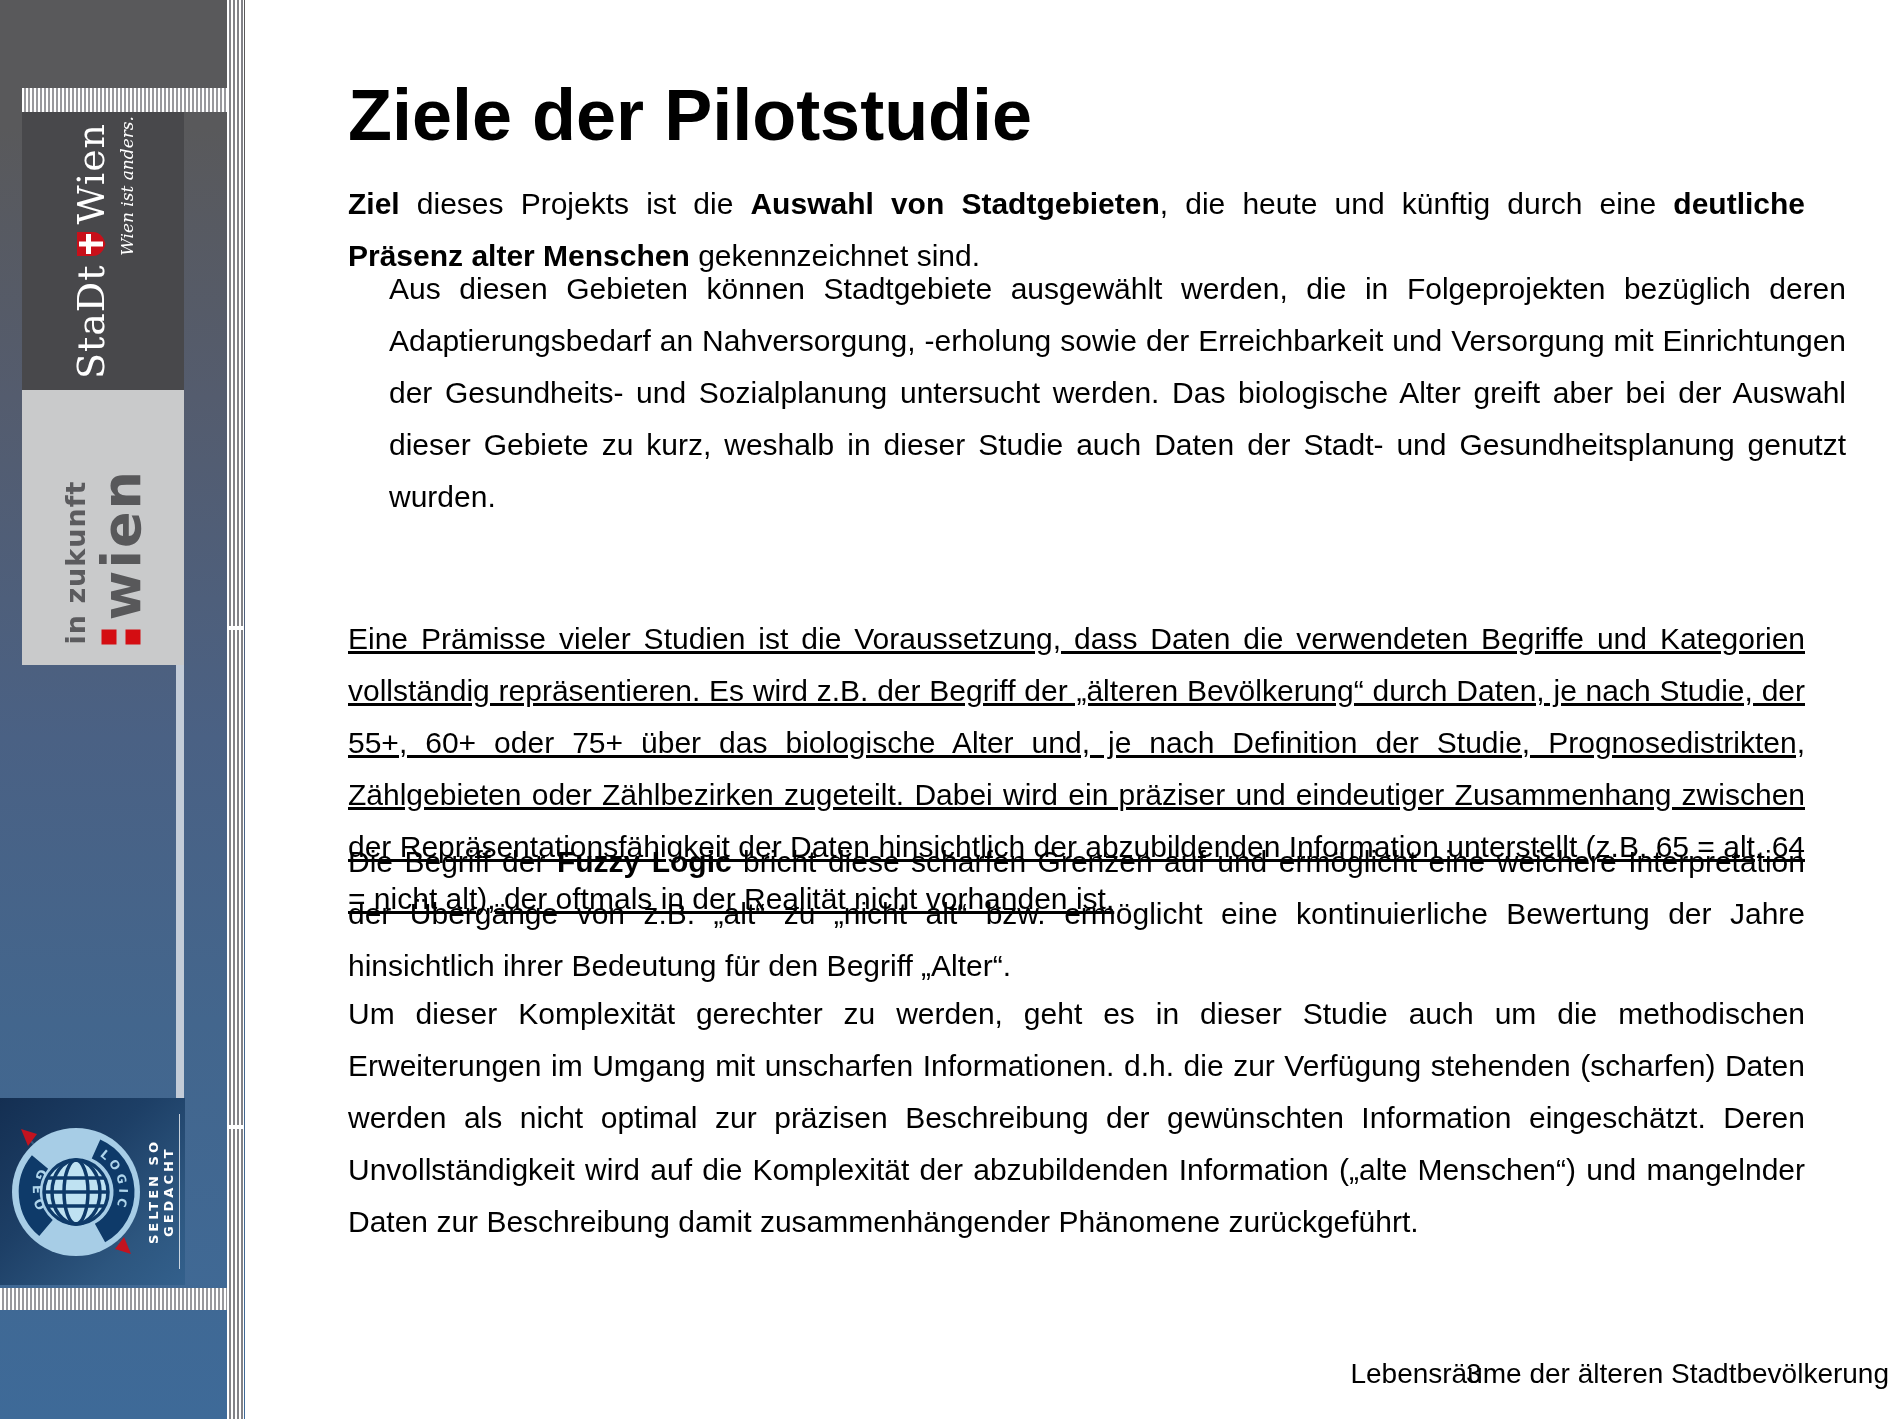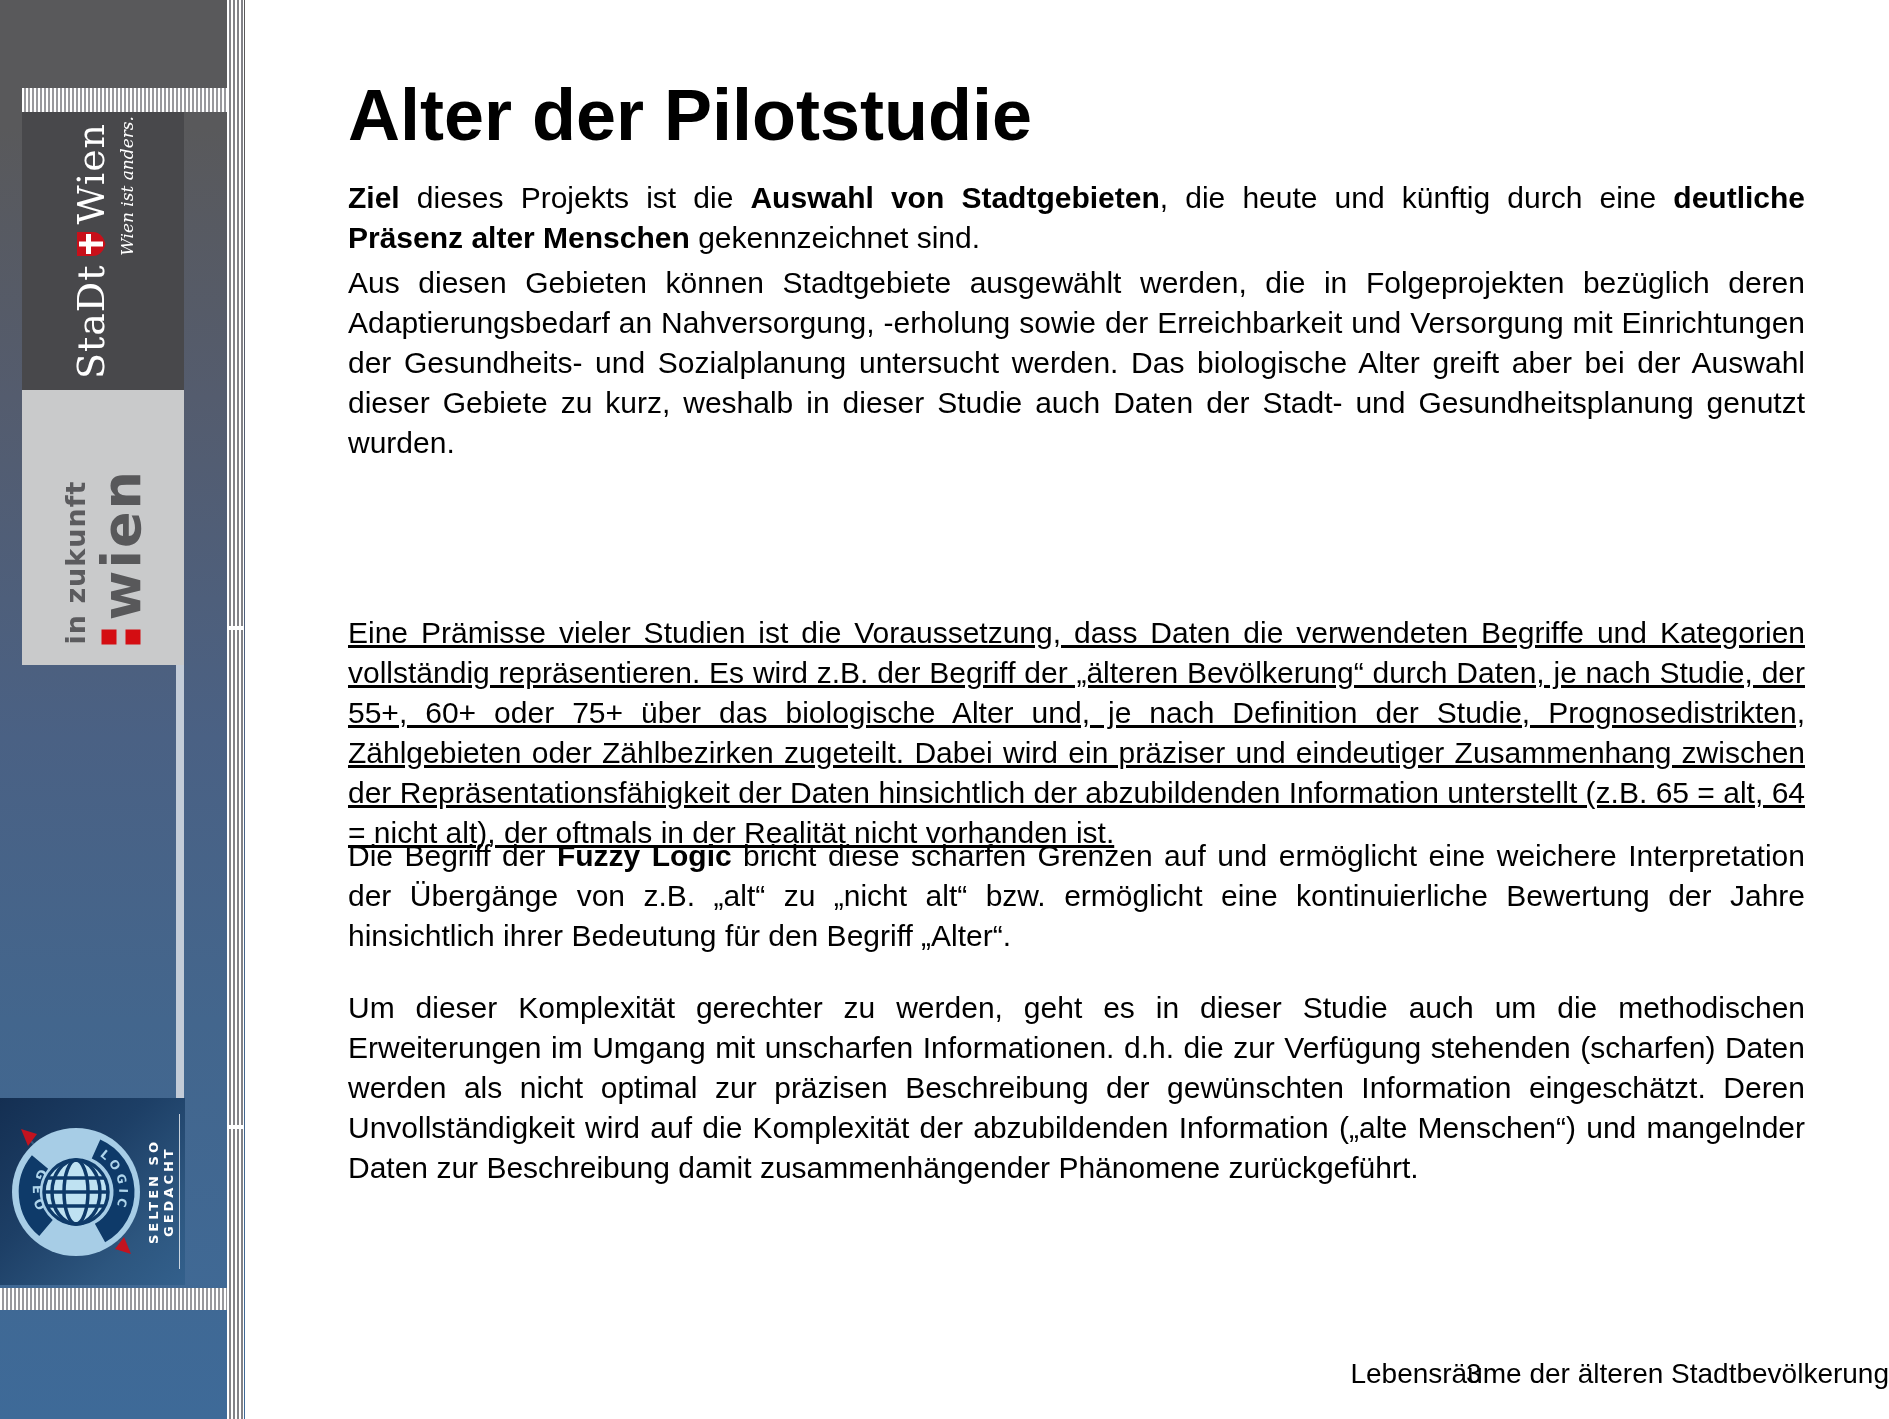--- a/index.html
+++ b/index.html
@@ -74,25 +74,25 @@
   
   .content{position:absolute;left:245px;top:0;width:1644px;height:1419px;background:#ffffff;}
   .h{
     position:absolute;left:103px;width:1470px;margin:0;
     font-weight:bold;font-size:72px;line-height:1.05;color:#000000;
   }
   .h-1{top:78px;}
   .h-2{top:492px;}
   .bodytext{
     position:absolute;left:103px;width:1457px;margin:0;
-    font-size:30px;line-height:40px;color:#000000;
+    font-size:30px;line-height:52px;color:#000000;
     text-align:justify;
   }
   .p-1{top:178px;}
-  .p-2{top:263px;}
+  .p-2{top:263px;margin-left:41px;}
   .p-3{top:613px;text-decoration:underline;}
   .p-4{top:836px;}
   .p-5{top:988px;}
   .footer-title{
     position:absolute;left:0;top:1358px;width:1889px;text-align:right;
     font-size:28px;color:#000000;
   }
   .footer-page{position:absolute;left:1466px;top:1358px;font-size:28px;color:#000000;}
 </style>
 </head>
@@ -163,21 +163,21 @@
     </div>
 
     <div class="hstripes hstripes-bottom"></div>
     <div class="vstripes">
       <i class="dash d1"></i>
       <i class="dash d2"></i>
     </div>
   </aside>
 
   <main class="content">
-    <h1 class="h h-1">Alter der Pilotstudie</h1>
+    <h1 class="h h-1">Ziele der Pilotstudie</h1>
     <p class="bodytext p-1"><b>Ziel</b><span> dieses Projekts ist die </span><b>Auswahl von Stadtgebieten</b><span>, die heute und künftig durch eine </span><b>deutliche Präsenz alter Menschen</b><span> gekennzeichnet sind.</span></p>
     <p class="bodytext p-2"><span>Aus diesen Gebieten können Stadtgebiete ausgewählt werden, die in Folgeprojekten bezüglich deren Adaptierungsbedarf an Nahversorgung, -erholung sowie der Erreichbarkeit und Versorgung mit Einrichtungen der Gesundheits- und Sozialplanung untersucht werden. Das biologische Alter greift aber bei der Auswahl dieser Gebiete zu kurz, weshalb in dieser Studie auch Daten der Stadt- und Gesundheitsplanung genutzt wurden.</span></p>
 
     <p class="bodytext p-3"><span>Eine Prämisse vieler Studien ist die Voraussetzung, dass Daten die verwendeten Begriffe und Kategorien vollständig repräsentieren. Es wird z.B. der Begriff der „älteren Bevölkerung“ durch Daten, je nach Studie, der 55+, 60+ oder 75+ über das biologische Alter und, je nach Definition der Studie, Prognosedistrikten, Zählgebieten oder Zählbezirken zugeteilt. Dabei wird ein präziser und eindeutiger Zusammenhang zwischen der Repräsentationsfähigkeit der Daten hinsichtlich der abzubildenden Information unterstellt (z.B. 65 = alt, 64 = nicht alt), der oftmals in der Realität nicht vorhanden ist.</span></p>
     <p class="bodytext p-4"><span>Die Begriff der </span><b>Fuzzy Logic</b><span> bricht diese scharfen Grenzen auf und ermöglicht eine weichere Inter­pretation der Übergänge von z.B. „alt“ zu „nicht alt“ bzw. ermöglicht eine kontinuierliche Bewertung der Jahre hinsichtlich ihrer Bedeutung für den Begriff „Alter“.</span></p>
     <p class="bodytext p-5"><span>Um dieser Komplexität gerechter zu werden, geht es in dieser Studie auch um die methodischen Erweiterungen im Umgang mit unscharfen Informationen. d.h. die zur Verfügung stehenden (scharfen) Daten werden als nicht optimal zur präzisen Beschreibung der gewünschten Information eingeschätzt. Deren Unvollständigkeit wird auf die Komplexität der abzubildenden Information („alte Menschen“) und mangelnder Daten zur Beschreibung damit zusammenhängender Phänomene zurückgeführt.</span></p>
   </main>
 
   <div class="footer-title">Lebensräume der älteren Stadtbevölkerung</div>
   <div class="footer-page">3</div>

